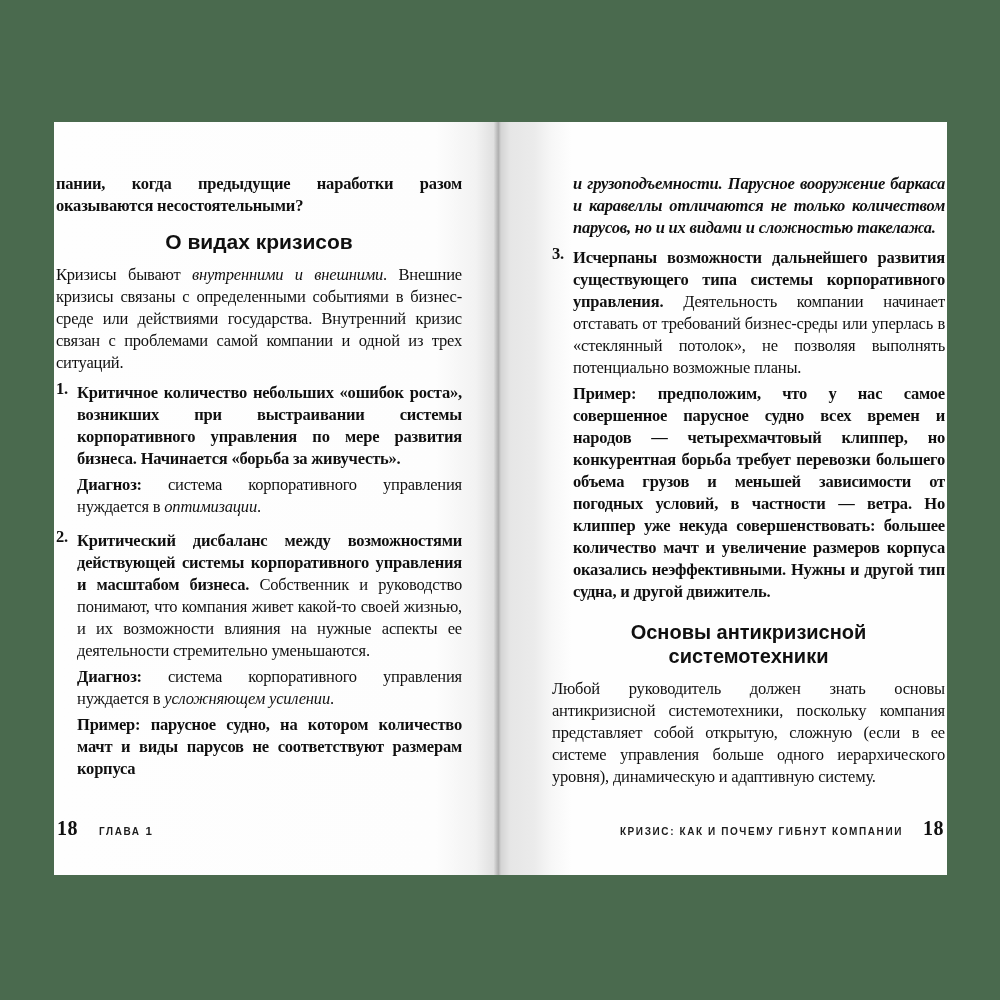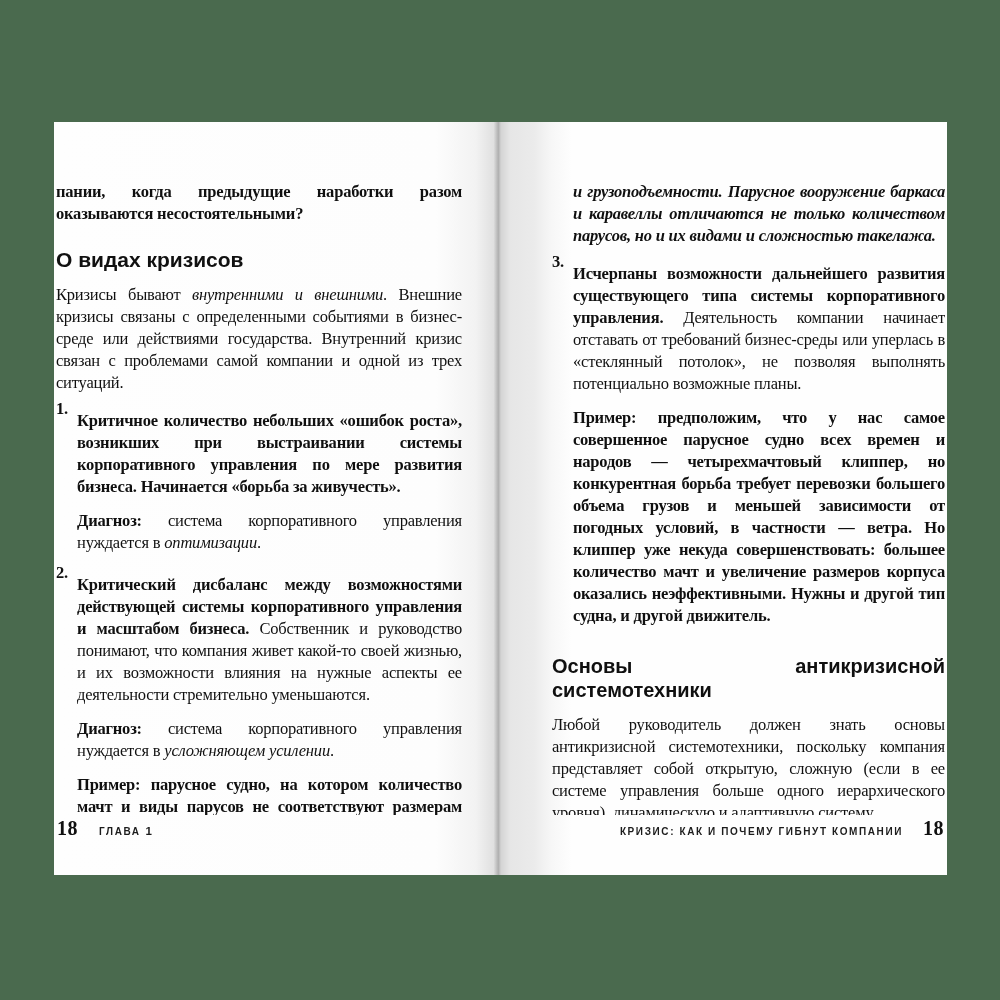--- a/index.html
+++ b/index.html
@@ -18,27 +18,27 @@
     width:449px;
     background:linear-gradient(to right,#aaaaaa 0px,#d4d4d4 3px,#e6e6e6 12px,#ebebeb 36px,#f7f7f7 54px,#fefefe 74px);
   }
   .content{
     position:absolute;top:47px;height:646px;overflow:hidden;
     font-size:16.5px;line-height:22px;letter-spacing:-0.2px;
     text-align:justify;
   }
   .page-left .content{left:2px;width:406px;}
   .page-right .content{left:54px;width:393px;}
-  .para{margin:12px 0 4px 0;}
+  .para{margin:4px 0 4px 0;}
   .b{font-weight:bold;}
   .i{font-style:italic;}
   .heading{
     font-family:"Liberation Sans",sans-serif;font-weight:bold;
-    letter-spacing:0;
-    margin:23px 0 10px 0;
+    text-align:center;letter-spacing:0;
+    margin:13px 0 10px 0;
   }
   .page-left .heading{font-size:21px;line-height:24px;}
   .page-right .heading{font-size:20px;line-height:24px;}
   .list-item{display:flex;margin:3px 0 4px 0;}
   .num{flex:0 0 21px;font-weight:bold;}
   .item-body{flex:1;}
   .hang{margin-left:21px;font-style:italic;}
   .footer{
     position:absolute;top:695px;
     font-family:"Liberation Sans",sans-serif;

